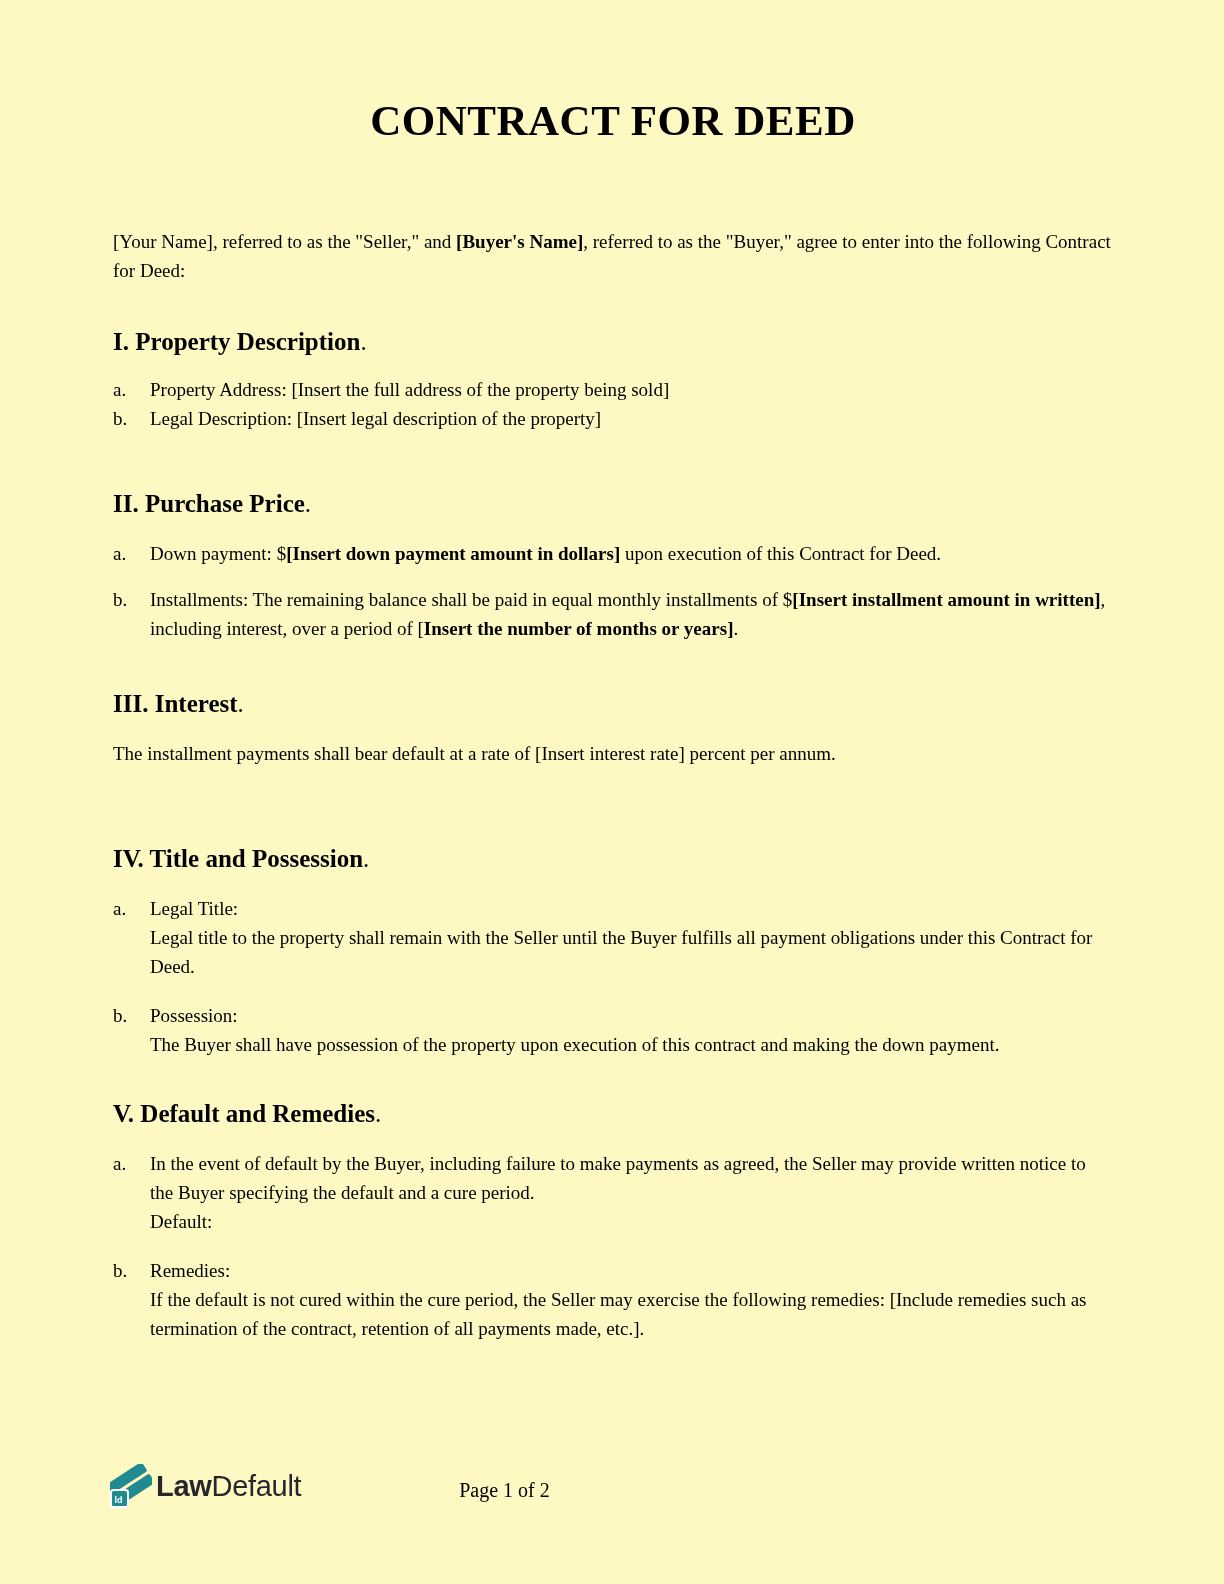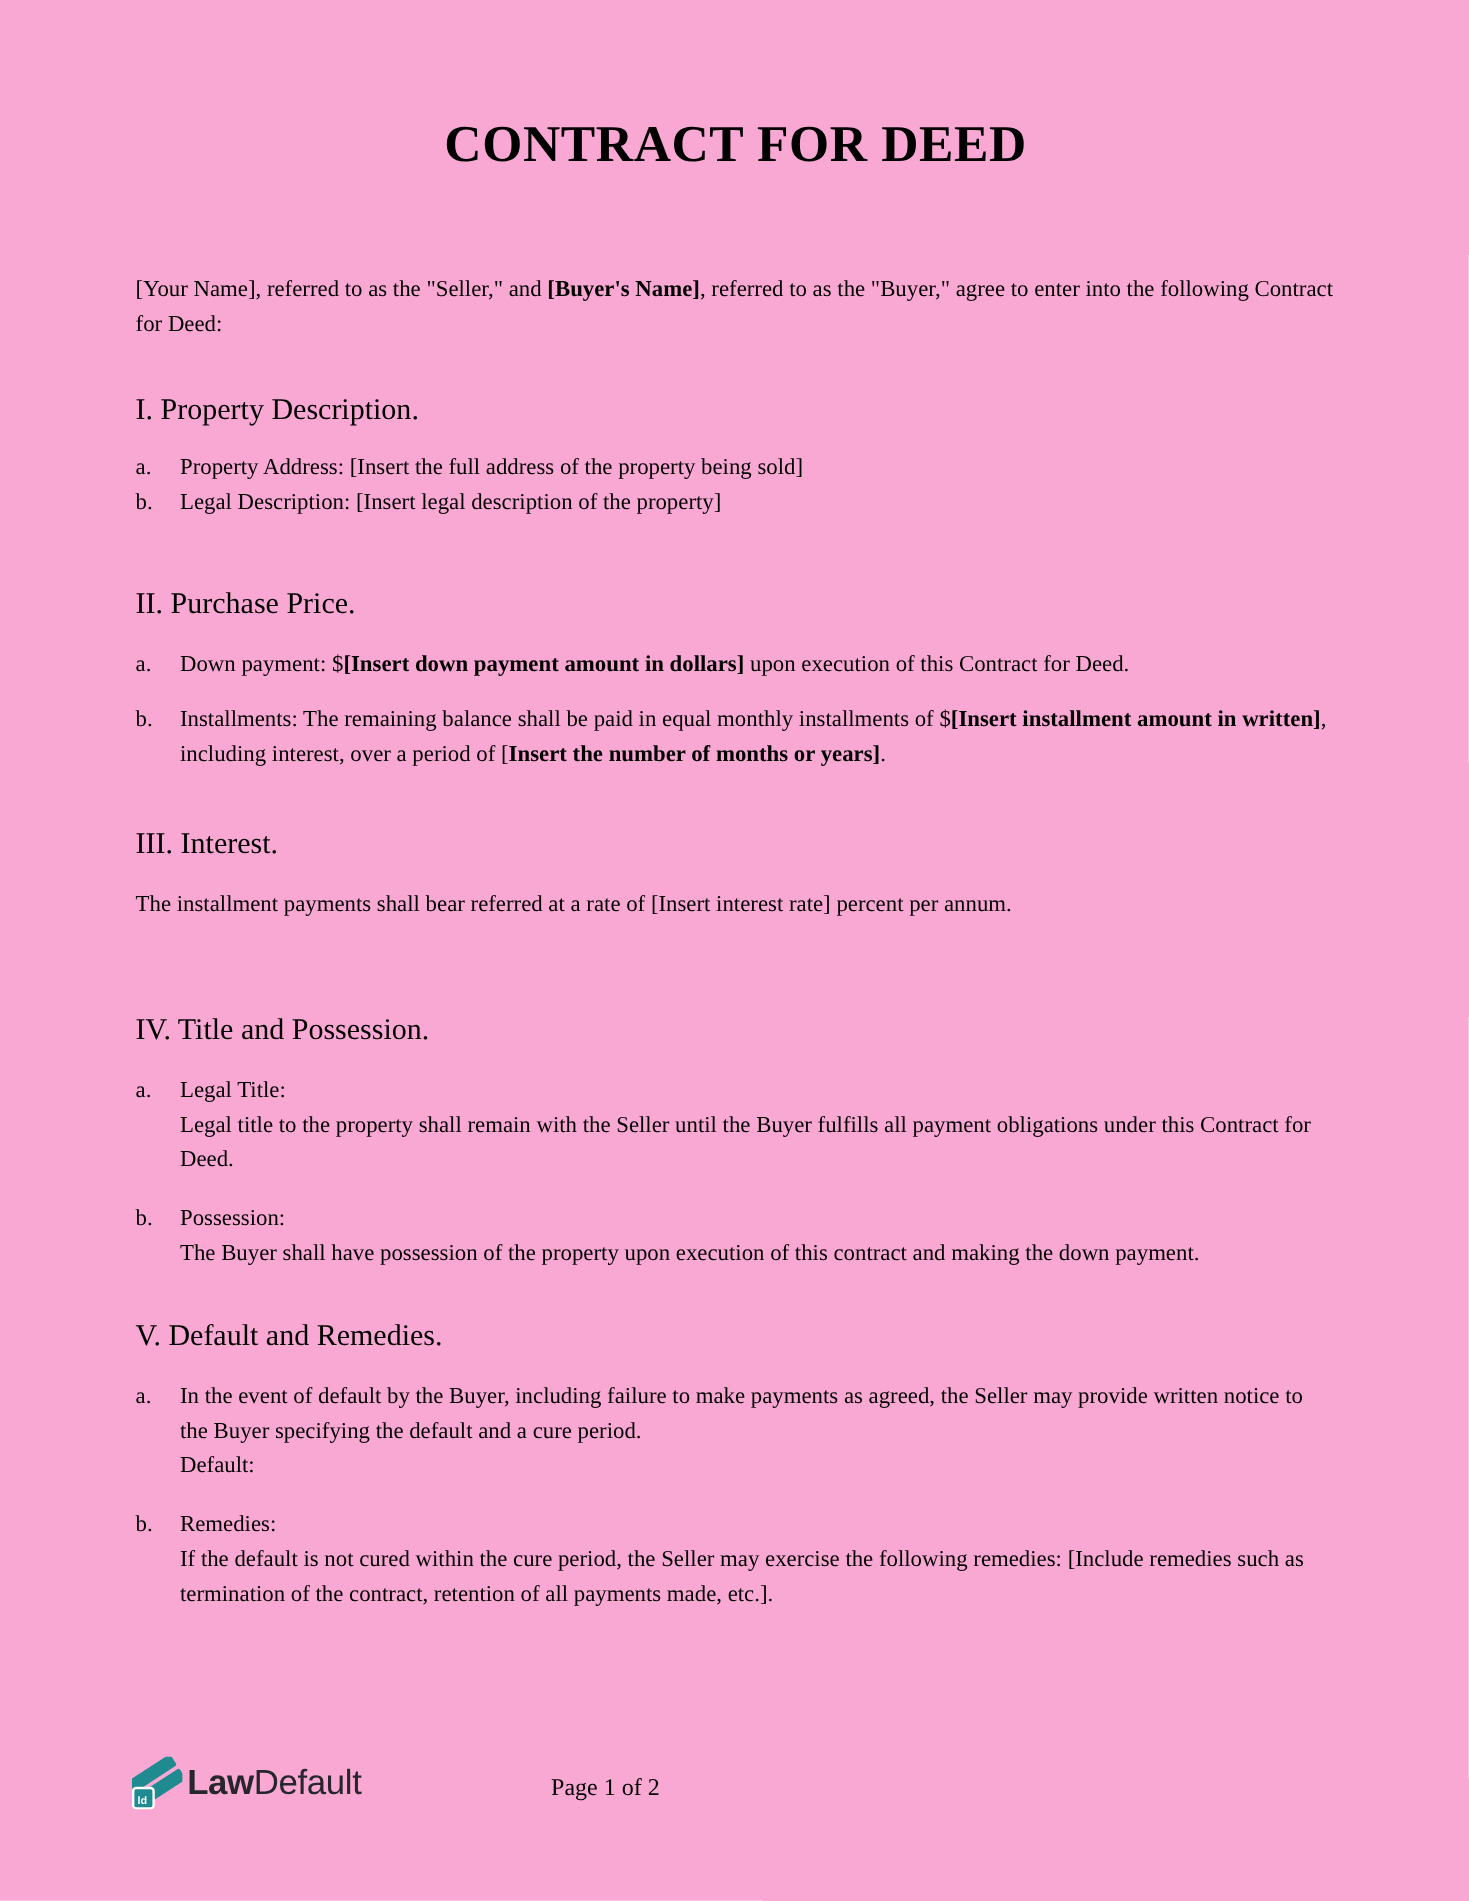--- a/index.html
+++ b/index.html
@@ -2,30 +2,30 @@
 <html><head>
 <meta charset="utf-8">
 <style>
   * { box-sizing: border-box; }
   html, body { margin: 0; padding: 0; background: #ffffff; }
   body {
     width: 1224px; height: 1584px;
     font-family: "Liberation Serif", serif;
     color: #000000;
   }
-  .page { position: relative; width: 1224px; height: 1584px; background: #f9a8d4; overflow: hidden; }
+  .page { position: relative; width: 1224px; height: 1584px; background: #fef9c3; overflow: hidden; }
   .content { position: absolute; left: 113px; top: 0; width: 1000px; padding-top: 96px; }
   .title {
     margin: 0; font-size: 43px; line-height: 49px; font-weight: 700;
     text-align: center; letter-spacing: 0.5px;
   }
   .body-text, .li { font-size: 19px; line-height: 29px; }
   .intro { margin: 82px 0 0 0; }
   .heading { margin: 0; font-size: 25px; line-height: 30px; font-weight: 400; }
-  .heading b { font-weight: 400; }
+  .heading b { font-weight: 700; }
   .sec-1 { margin-top: 42px; }
   .sec-2 { margin-top: 56px; }
   .sec-3 { margin-top: 46px; }
   .sec-4 { margin-top: 76px; }
   .sec-5 { margin-top: 40px; }
   .mt-items { margin-top: 18px; }
   .mt-para { margin-top: 16px; }
   .mt-para-lg { margin-top: 20px; }
   .mt-item { margin-top: 20px; }
   .mt-item-sm { margin-top: 17px; }
@@ -75,21 +75,21 @@
         <span class="li-text"><span>Down payment: $</span><b>[Insert down payment amount in dollars]</b><span> upon execution of this Contract for Deed.</span></span>
       </div>
       <div class="li mt-item-sm">
         <span class="marker">b.</span>
         <span class="li-text"><span>Installments: The remaining balance shall be paid in equal monthly installments of $</span><b>[Insert installment amount in written]</b><span>, including interest, over a period of [</span><b>Insert the number of months or years]</b><span>.</span></span>
       </div>
     </div>
 
     <div class="sec-3">
       <h2 class="heading"><b>III. Interest</b><span>.</span></h2>
-      <p class="body-text mt-para-lg">The installment payments shall bear referred at a rate of [Insert interest rate] percent per annum.</p>
+      <p class="body-text mt-para-lg">The installment payments shall bear default at a rate of [Insert interest rate] percent per annum.</p>
     </div>
 
     <div class="sec-4">
       <h2 class="heading"><b>IV. Title and Possession</b><span>.</span></h2>
       <div class="li mt-item">
         <span class="marker">a.</span>
         <div class="li-text">
           <div>Legal Title:</div>
           <div>Legal title to the property shall remain with the Seller until the Buyer fulfills all payment obligations under this Contract for Deed.</div>
         </div>

